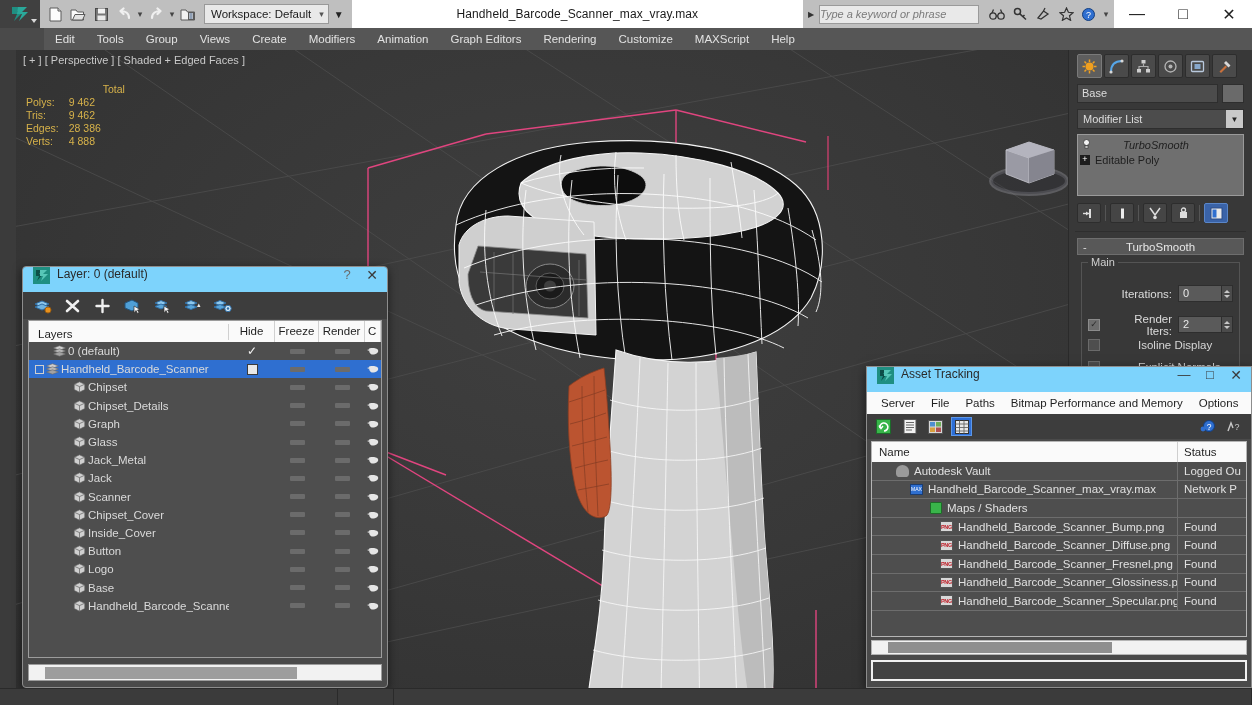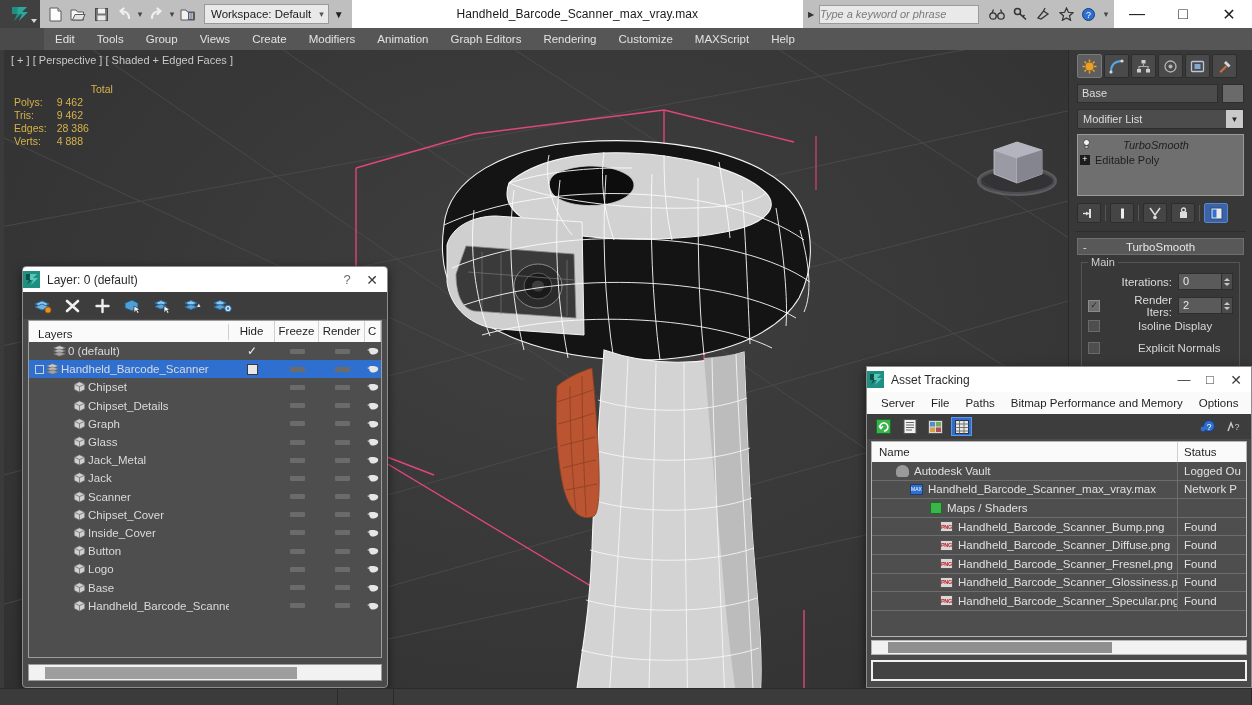--- a/index.html
+++ b/index.html
@@ -67,21 +67,21 @@
     background: #565656; display: flex; align-items: center;
   }
   .menubar .spacer { width: 44px; height: 22px; background: #4a4a4a; }
   .menu-item {
     padding: 0 11px; height: 22px; line-height: 22px;
     font-size: 11.5px; color: #e2e2e2;
   }
 
   
   .viewport {
-    position: absolute; left: 4px; top: 50px; width: 1068px; height: 638px;
+    position: absolute; left: 16px; top: 50px; width: 1068px; height: 638px;
     background: #0c4a6e; overflow: hidden;
   }
   .vp-grad {
     position: absolute; inset: 0;
     background:
       radial-gradient(ellipse 900px 620px at 52% 40%, #3f3f3f 0%, #383838 45%, #2e2e2e 100%);
   }
   .vp-label {
     position: absolute; left: 7px; top: 4px; font-size: 11px; color: #c9c9c9;
     font-family: "Liberation Sans", sans-serif;
@@ -142,21 +142,21 @@
   }
   .roll-header .minus { position: absolute; left: 5px; color: #ddd; font-size: 11px;}
   .roll-header .rtitle { width: 100%; text-align: center; }
   .group-box {
     margin: 7px 12px 0 12px; border: 1px solid #545454; padding: 9px 6px 6px 6px; position: relative;
   }
   .group-box .glabel {
     position: absolute; top: -7px; left: 6px; background: #383838; padding: 0 3px;
     font-size: 11px; color: #cfcfcf;
   }
-  .param-row { display: flex; align-items: center; height: 19px; margin-bottom: 5px; }
+  .param-row { display: flex; align-items: center; height: 19px; margin-bottom: 5px; margin-top: 12px; }
   .param-row .chk {
     width: 12px; height: 12px; background: #6d6d6d; border: 1px solid #8b8b8b;
     margin-right: 6px; display: flex; align-items: center; justify-content: center;
     font-size: 9px; color: #2a2a2a; line-height: 1;
   }
   .param-row .plabel { flex: 1; text-align: right; font-size: 11.5px; color: #dcdcdc; padding-right: 6px; }
   .spin { display: flex; align-items: center; }
   .spin .fld {
     width: 44px; height: 17px; background: #5a5a5a; border: 1px solid #2e2e2e;
     font-size: 11px; color: #e8e8e8; padding-left: 4px; line-height: 15px;
@@ -168,22 +168,22 @@
   .spin .arrows i { border-left: 3px solid transparent; border-right: 3px solid transparent; }
   .spin .arrows i.u { border-bottom: 3px solid #c8c8c8; }
   .spin .arrows i.d { border-top: 3px solid #c8c8c8; }
   .chk-row { display: flex; align-items: flex-start; height: 18px; margin-top: 4px; gap: 31px; }
   .chk-row .box { width: 12px; height: 12px; background: #4e4e4e; border: 1px solid #6a6a6a; margin-right: 7px;}
   .chk-row .t { font-size: 11.5px; color: #d6d6d6; }
 
   
   .win { position: absolute; background: #4a4a4a; border: 1px solid #8d8d8d; box-shadow: 0 3px 10px rgba(0,0,0,.55); }
   .win-title {
-    height: 25px; background: #ffffff; display: flex; align-items: center;
-    padding: 0 2px 0 0;
+    height: 25px; background: #7dd3fc; display: flex; align-items: flex-start;
+    padding: 0 2px 0 10px;
   }
   .win-title .wicon { width: 18px; height: 18px; margin-right: 6px; }
   .win-title .wtxt { font-size: 12px; color: #2a2a2a; flex: 1; }
   .win-title .wq { width: 24px; text-align: center; color: #6a6a6a; font-size: 13px; }
   .win-title .wx { width: 26px; text-align: center; color: #3a3a3a; font-size: 14px; }
   .win-title .wmin, .win-title .wmax { width: 26px; text-align: center; color: #3a3a3a; font-size: 13px; }
 
   
   #layerWin { left: 22px; top: 266px; width: 366px; height: 422px; border-radius: 4px; overflow: hidden;}
   .layer-toolbar {

